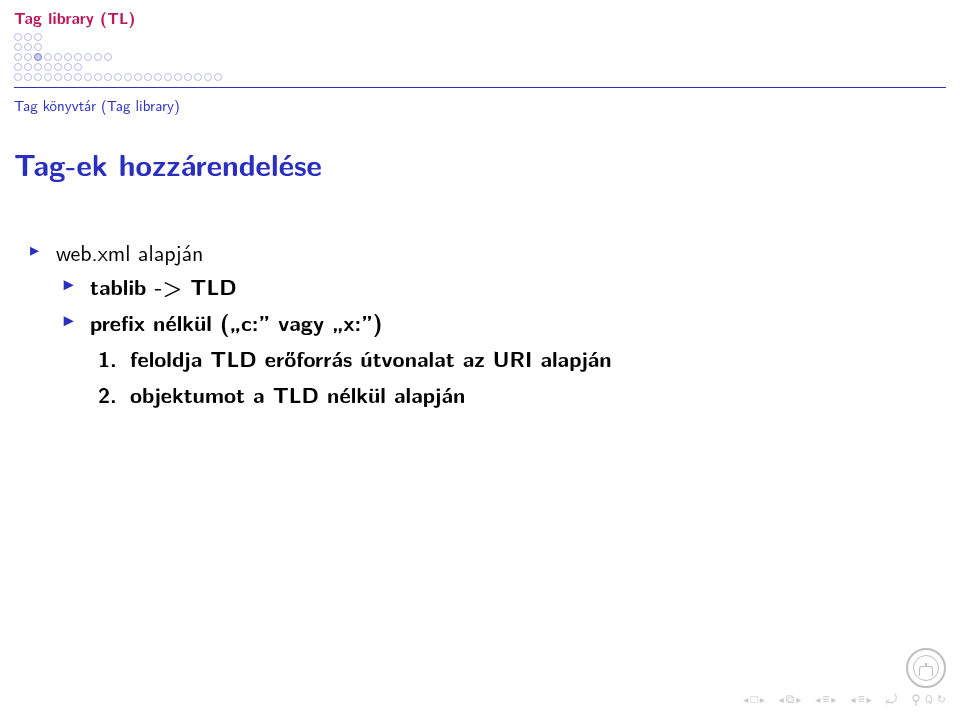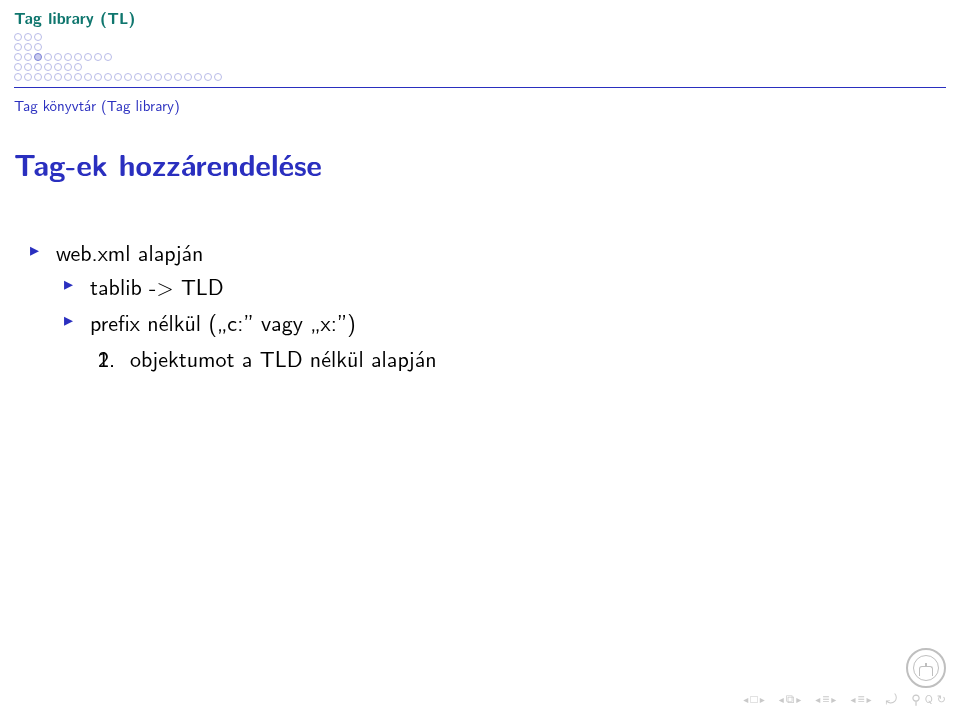--- a/index.html
+++ b/index.html
@@ -10,21 +10,21 @@
     background: #ffffff;
     font-family: "Latin Modern Sans", "Computer Modern Sans", "Helvetica Neue", Helvetica, Arial, sans-serif;
     color: #000;
     position: relative;
     overflow: hidden;
   }
   .header {
     padding: 6px 14px 2px 14px;
   }
   .section-title {
-    color: #0f766e;
+    color: #be185d;
     font-size: 16px;
     font-weight: bold;
     letter-spacing: 0.2px;
   }
   .bullets-rows {
     margin-top: 4px;
     margin-left: 0px;
   }
   .brow {
     display: flex;
@@ -79,20 +79,21 @@
     color: #2a2fbf;
     position: absolute;
     left: -26px;
     top: 0;
     font-size: 18px;
   }
   ul.inner {
     list-style: none;
     padding-left: 34px;
     margin: 0;
+    font-weight: bold;
   }
   ul.inner > li {
     position: relative;
     font-size: 22px;
     line-height: 1.55;
     margin-bottom: 2px;
   }
   ul.inner > li::before {
     content: "▸";
     color: #2a2fbf;
@@ -257,21 +258,21 @@
 
 <div class="content">
   <div class="frame-title">Tag-ek hozzárendelése</div>
 
   <ul class="outer">
     <li><span>web.xml alapján</span>
       <ul class="inner">
         <li><span>tablib -&gt; TLD</span></li>
         <li><span>prefix nélkül („c:” vagy „x:”)</span>
           <ol class="enum">
-            <li><span class="num">1.</span></li>
+            <li><span class="num">1.</span><span>feloldja TLD erőforrás útvonalat az URI alapján</span></li>
             <li><span class="num">2.</span><span>objektumot a TLD nélkül alapján</span></li>
           </ol>
         </li>
       </ul>
     </li>
   </ul>
 </div>
 
 <div class="logo">
   <div class="logo-inner">

